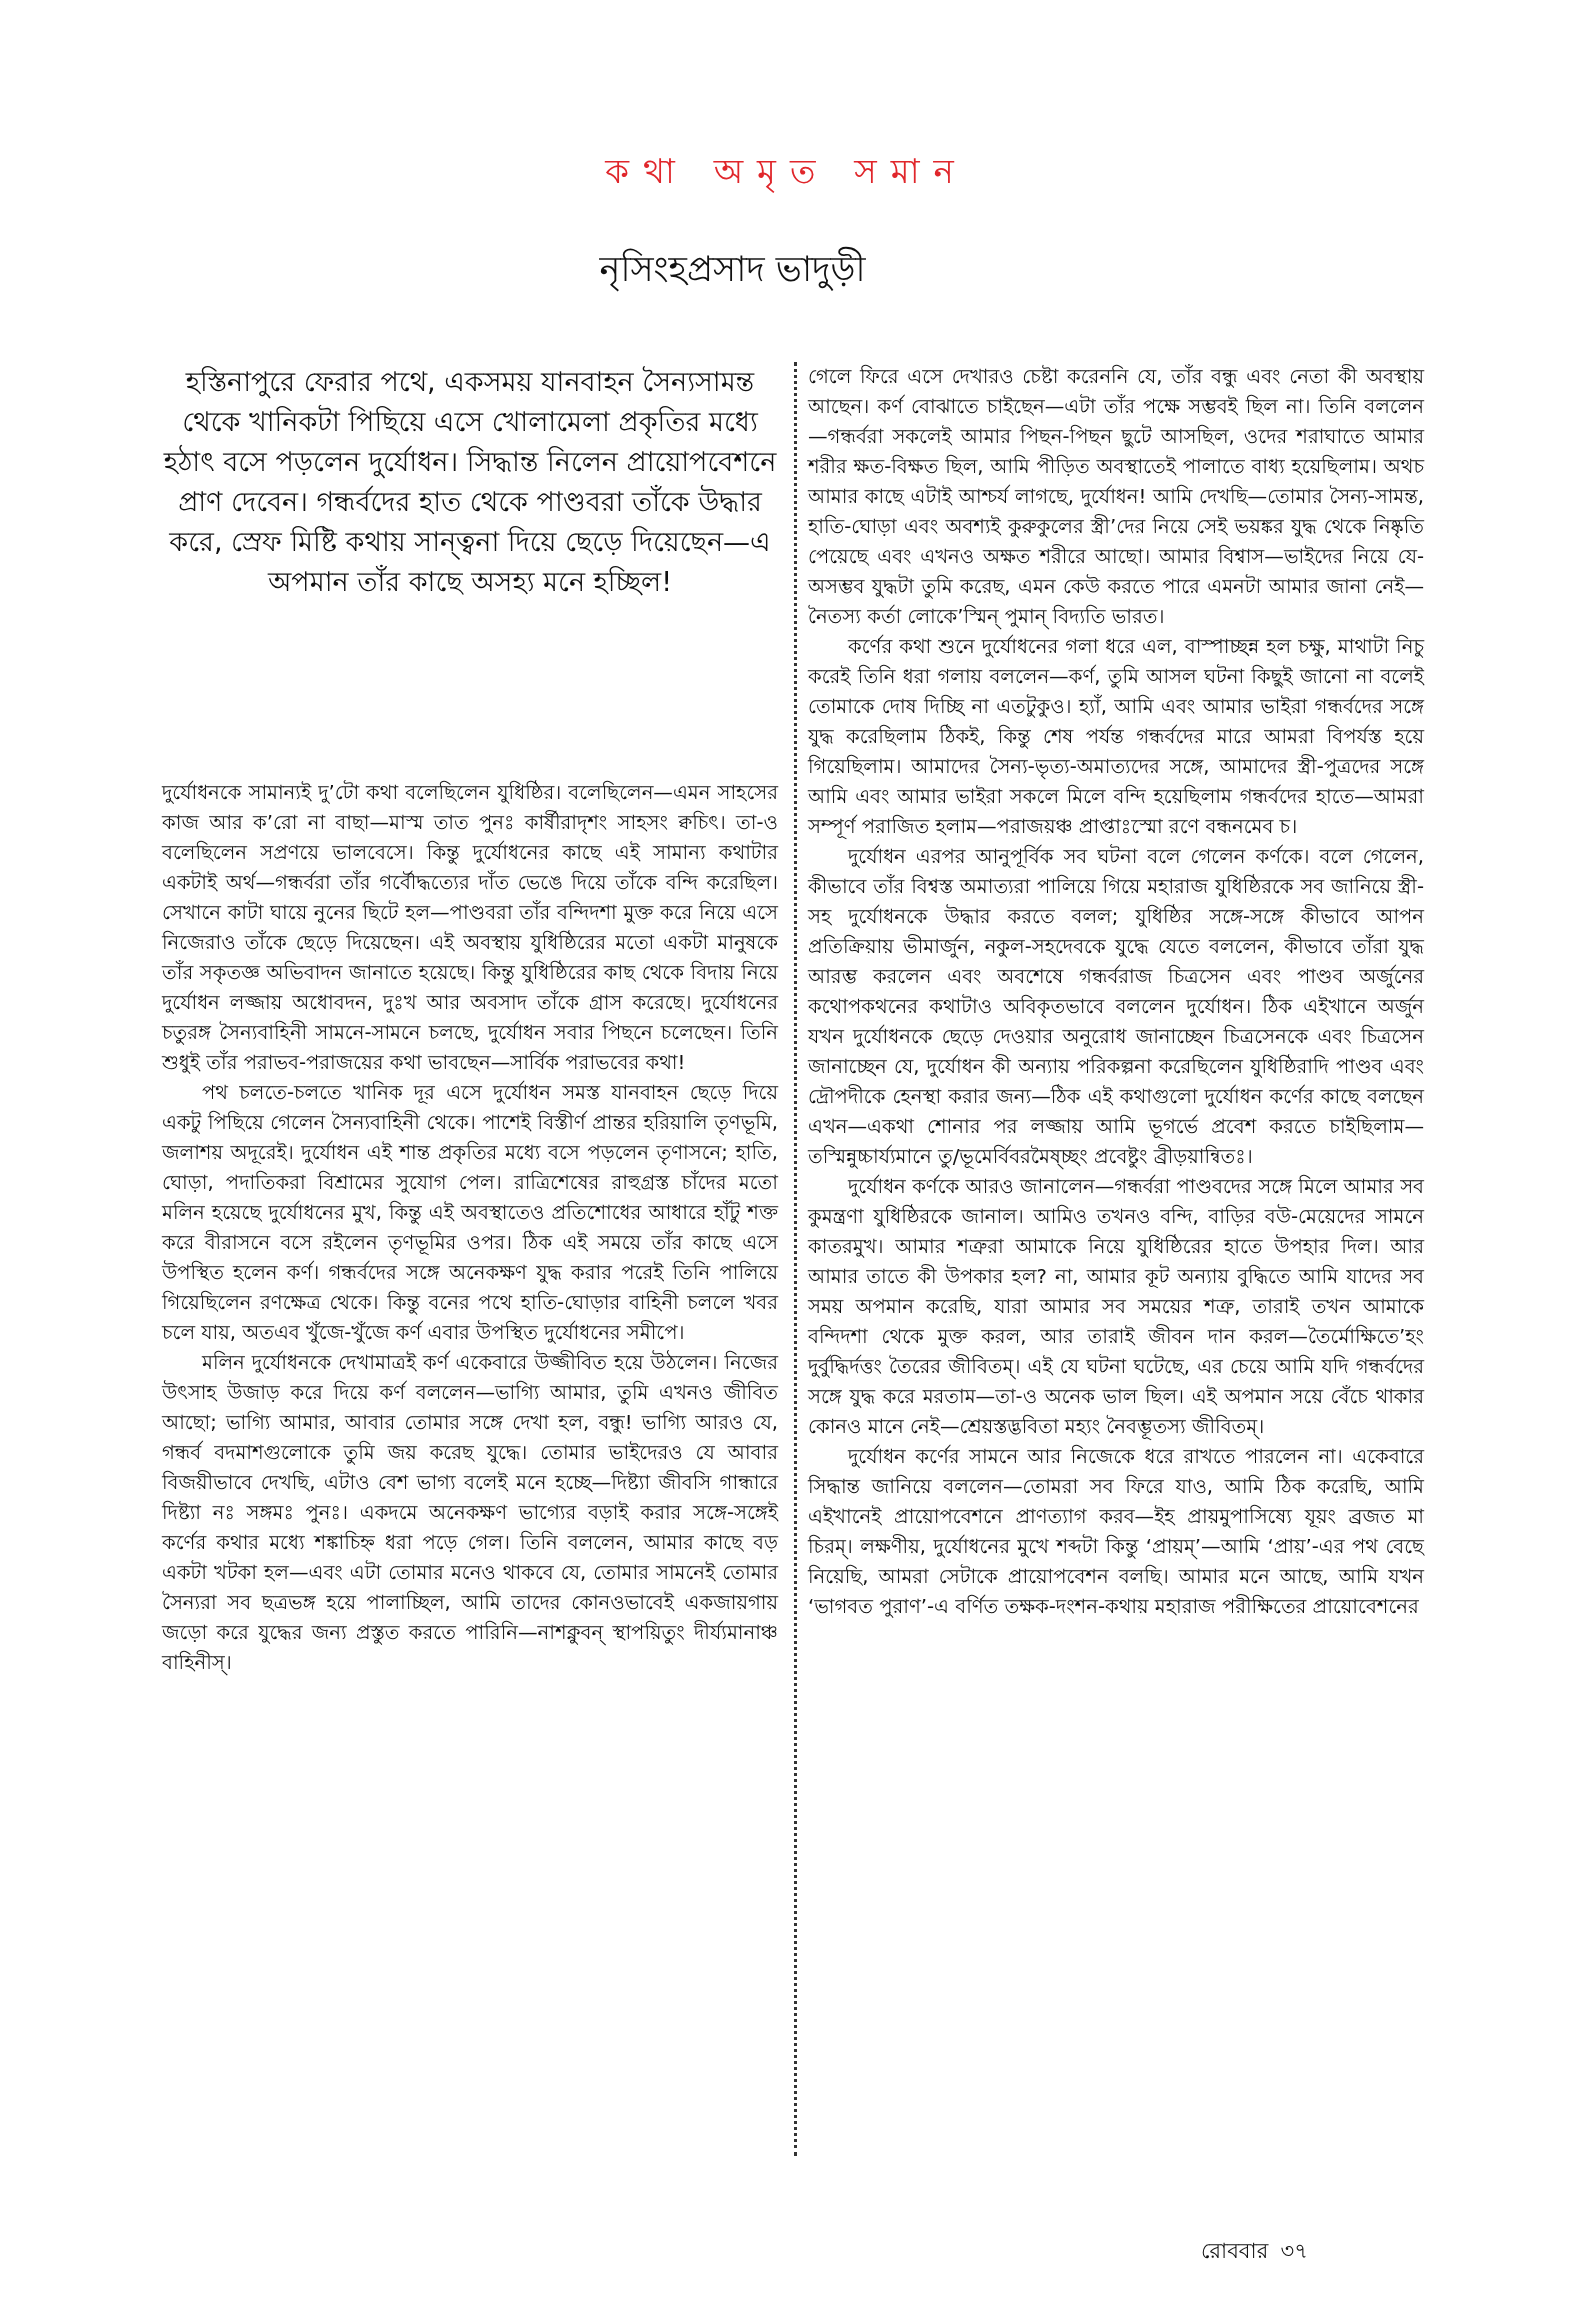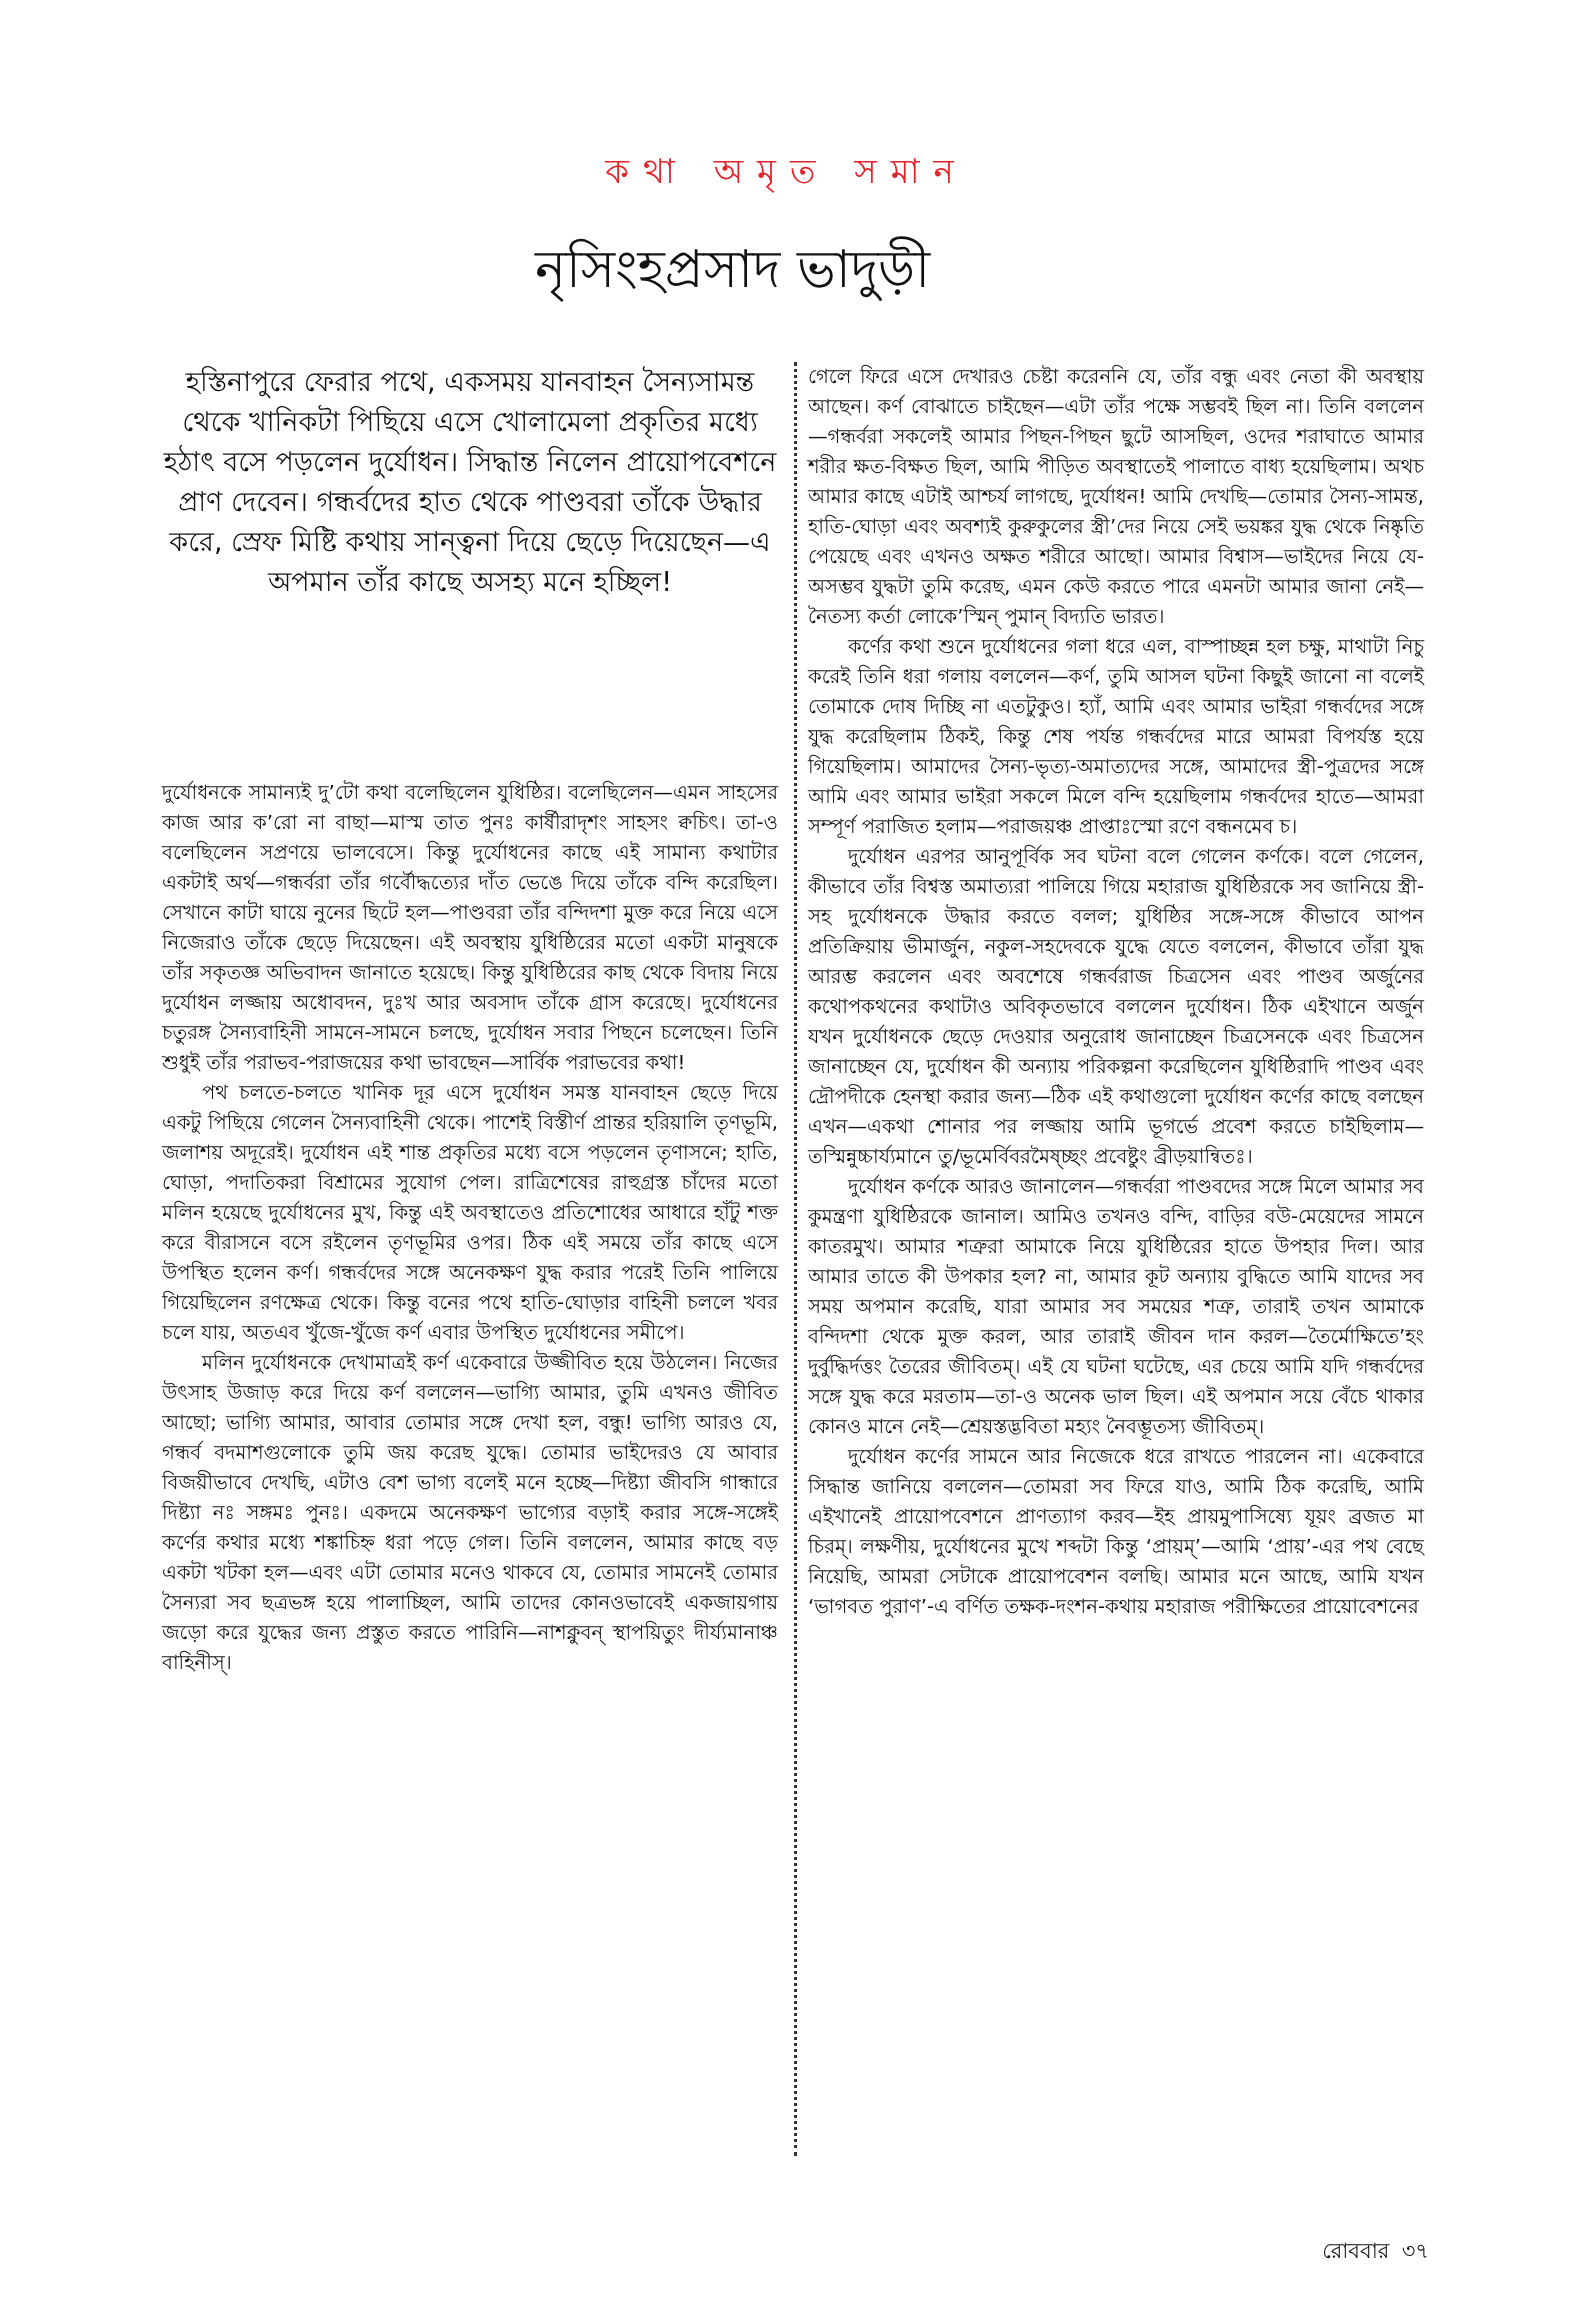--- a/index.html
+++ b/index.html
@@ -1,32 +1,32 @@
 <!DOCTYPE html>
 <html style="font-size:12.3px"><head>
 <meta charset="utf-8">
 <style>
   html, body { margin: 0; padding: 0; background: #ffffff; }
   body { width: 1573px; height: 2319px; position: relative; overflow: hidden;
          font-family: "DejaVu Sans", sans-serif; color: #111; }
   .series-title { position: absolute; top: 148px; left: 0; width: 1573px; text-align: center;
                   color: #e0262b; font-size: 34px; letter-spacing: 14px; line-height: 46px; }
   .author { position: absolute; top: 231px; left: 0; width: 1465px; text-align: center;
-            font-size: 52px; line-height: 77px; color: #111; }
+            font-size: 35px; line-height: 77px; color: #111; }
   .col { position: absolute; top: 362px; }
   .col-left { left: 162px; width: 616px; }
   .col-right { left: 808px; width: 616px; }
   .lead p { margin: 0; font-size: 27px; line-height: 40px; text-align: center; }
   .lead { height: 416px; }
   .body-text p { margin: 0; font-size: 19.6px; line-height: 30px; text-align: justify;
                  text-align-last: left; text-indent: 40px; }
   .body-text p.first { text-indent: 0; }
   .divider { position: absolute; left: 794px; top: 362px; height: 1794px; width: 0;
              border-left: 3.8px dotted #333; }
-  .footer { position: absolute; top: 2236px; left: 1201px; width: 228px; text-align: right;
+  .footer { position: absolute; top: 2236px; left: 1201px; width: 228px; 
             font-size: 21px; line-height: 31px; }
   .footer span + span { margin-left: 12.3px; }
 </style>
 </head>
 <body>
 
 <div class="series-title">কথা অমৃত সমান</div>
 <div class="author">নৃসিংহপ্রসাদ ভাদুড়ী</div>
 
 <div class="col col-left">

